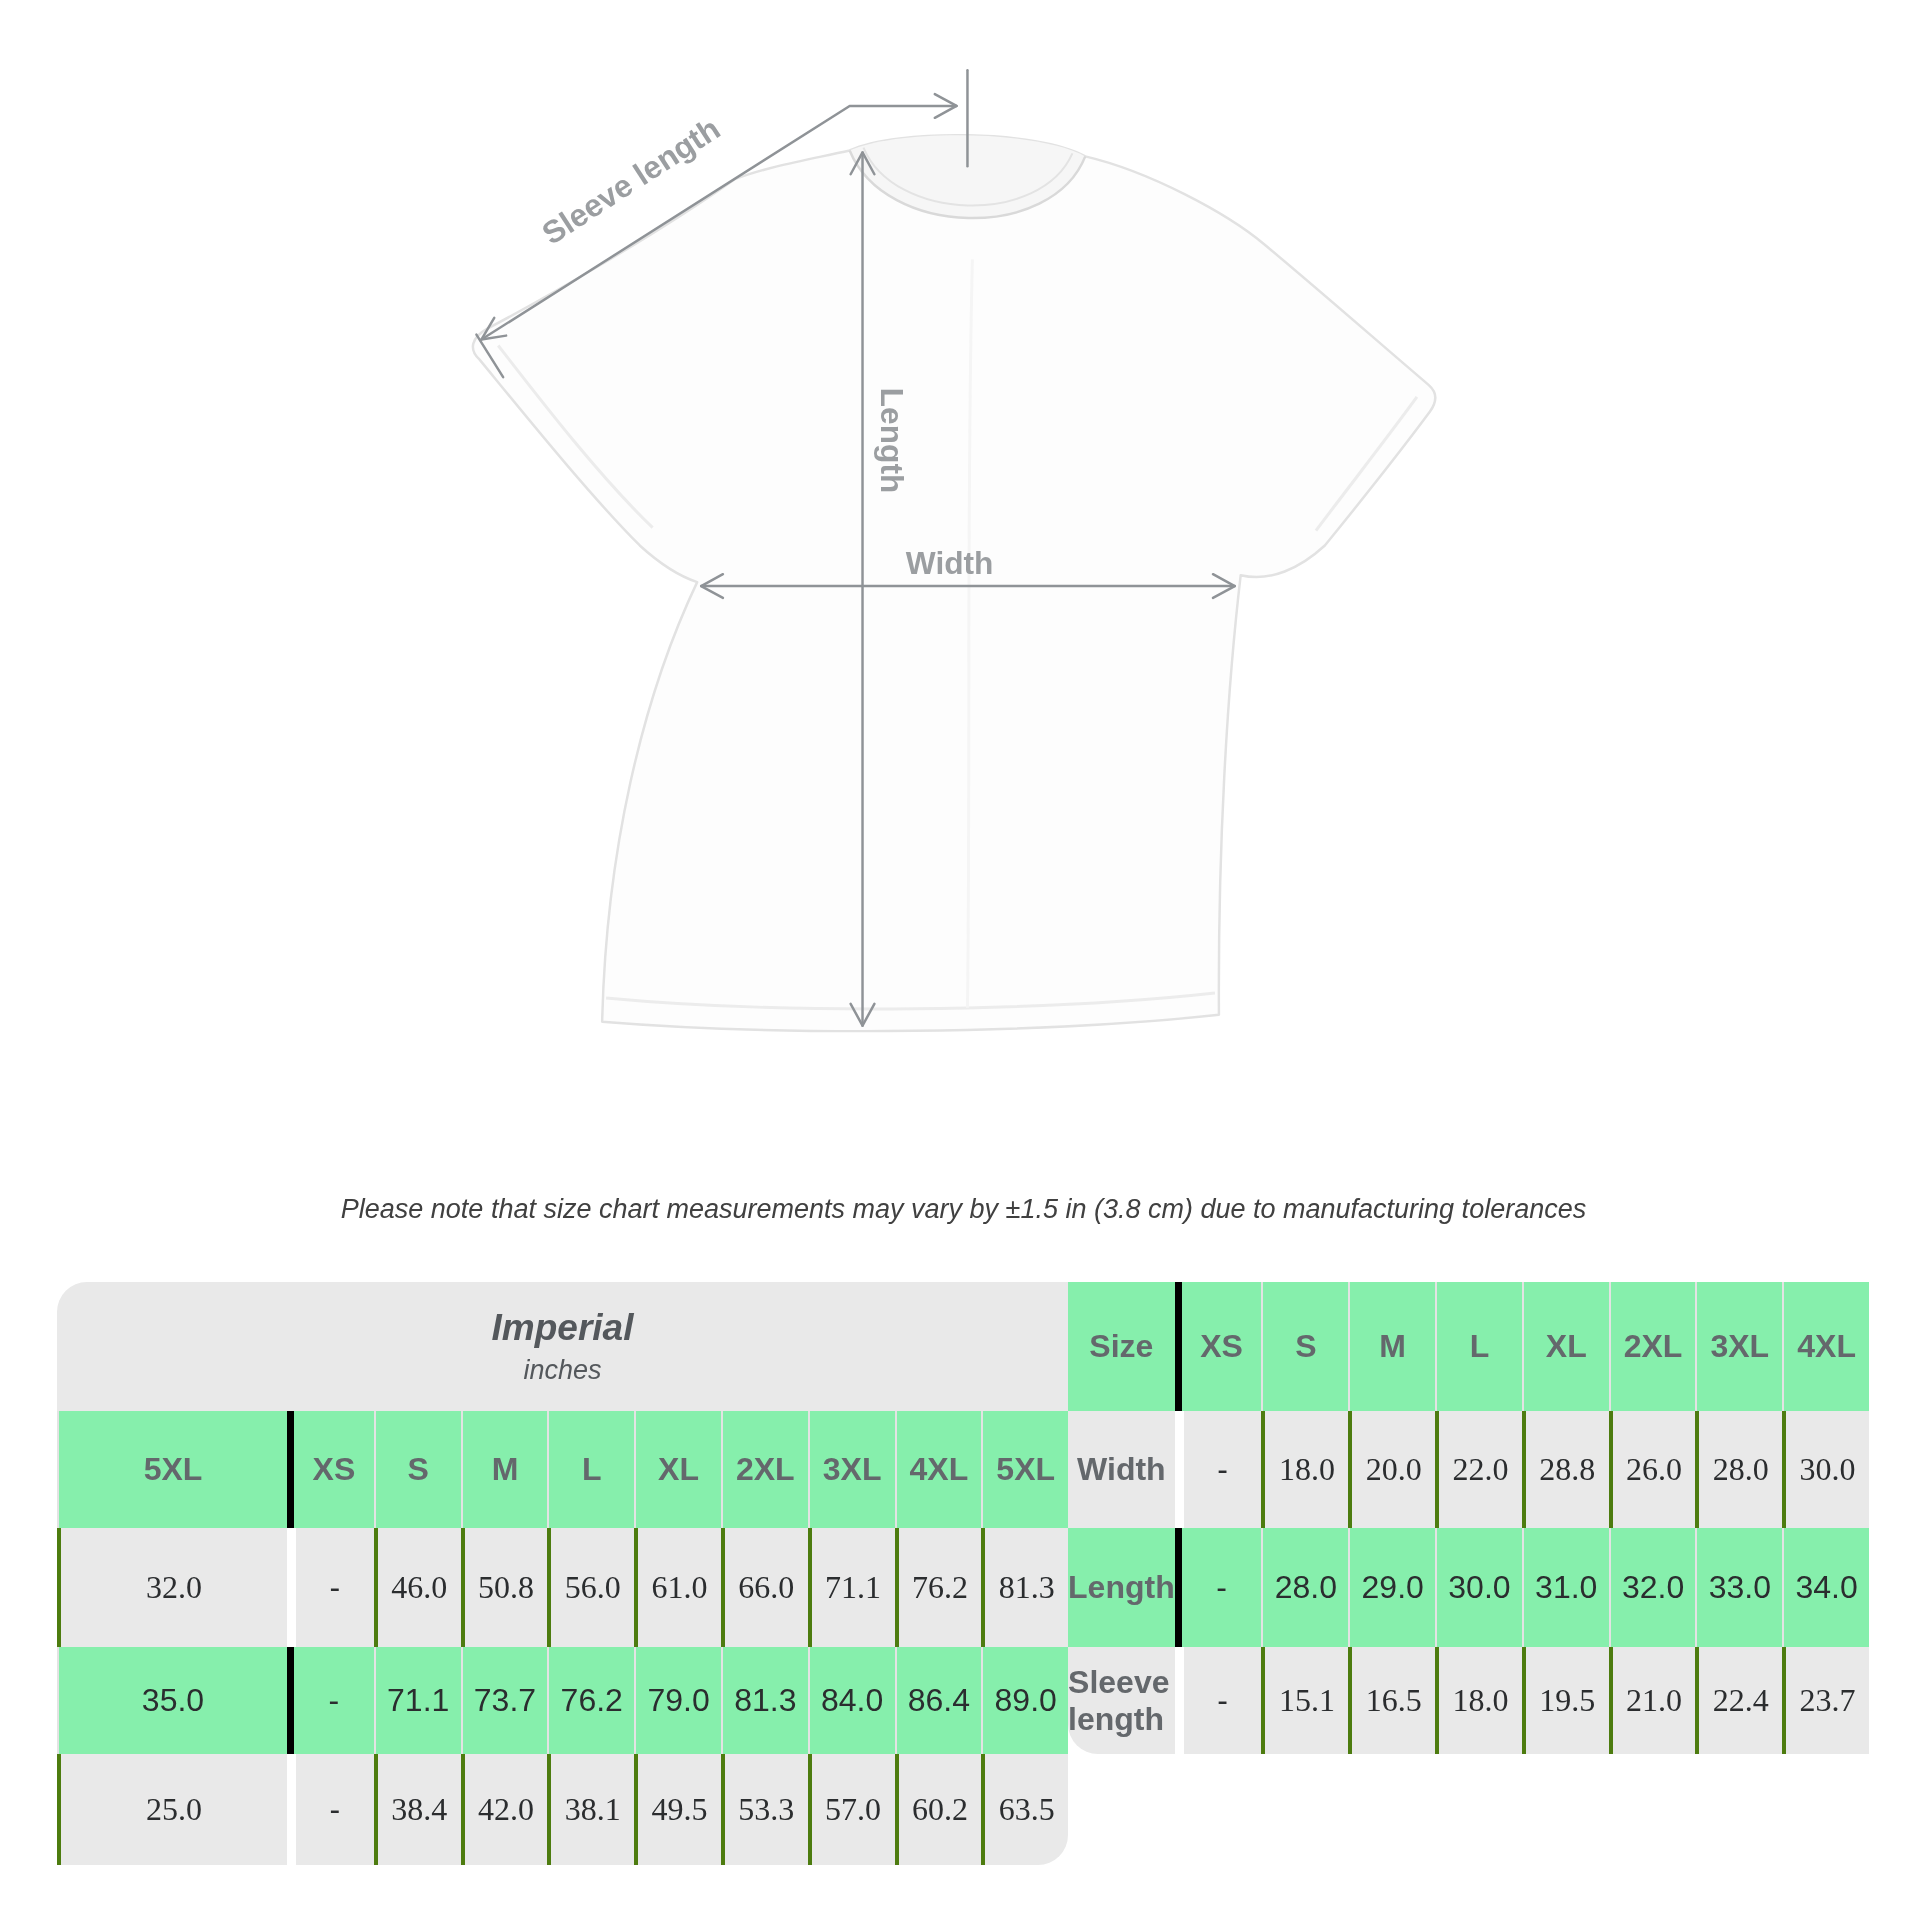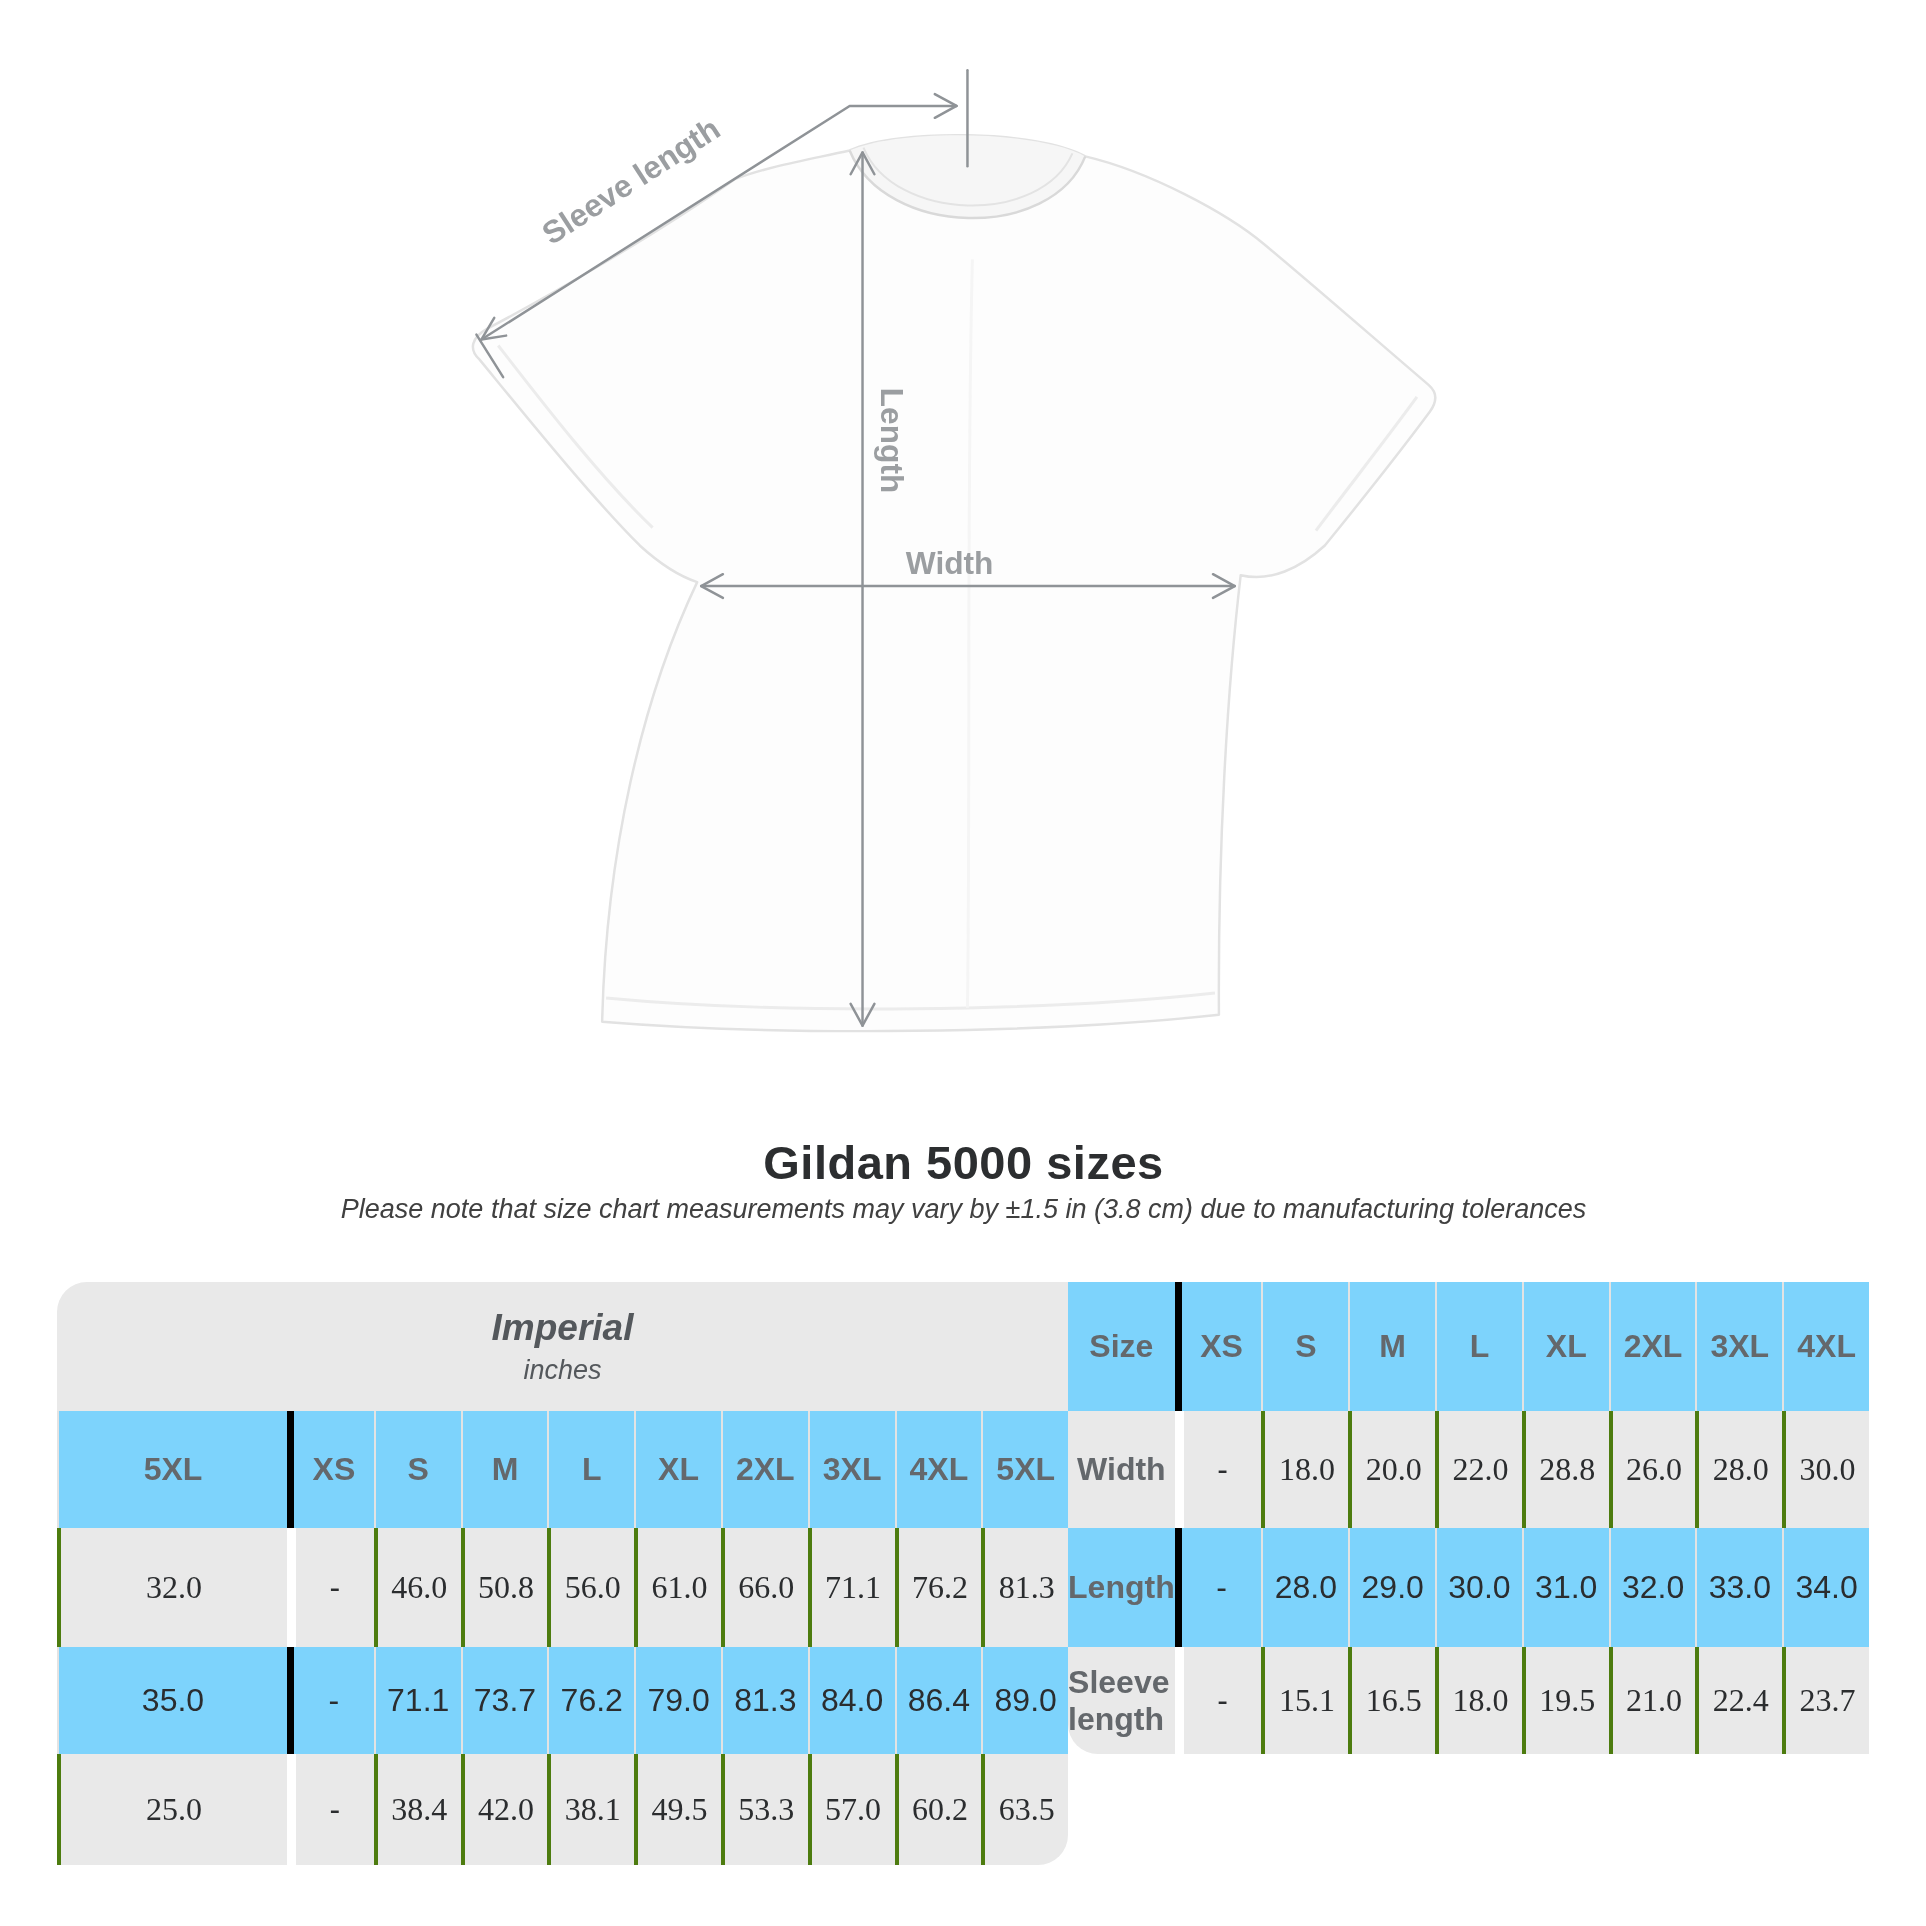--- a/index.html
+++ b/index.html
@@ -13,21 +13,21 @@
                  font-size:27px;font-style:italic;color:#404040;}
   .size-table{position:absolute;left:57px;top:1282px;width:1812px;display:grid;
               grid-template-columns:230px repeat(18,1fr);
               grid-template-rows:129px 117px 119px 107px 111px;}
   .cell{display:flex;align-items:center;justify-content:center;box-sizing:border-box;}
   .row-unit{background:#e9e9e9;flex-direction:column;gap:6px;}
   .unit-imperial{grid-column:1/11;border-top-left-radius:30px;}
   .unit-metric{grid-column:11/20;border-top-right-radius:30px;}
   .unit-name{font-size:37px;font-weight:bold;font-style:italic;color:#54585c;}
   .unit-sub{font-size:27px;font-style:italic;color:#54585c;}
-  .row-white{background:#7dd3fc;}
+  .row-white{background:#86efac;}
   .row-gray{background:#e9e9e9;}
   .row-white.sep-thin{border-left:2px solid #e3e3e3;}
   .row-gray.sep-thin{border-left:4px solid #4d7c0f;font-family:Liberation Serif, serif;}
   .row-gray.sep-wide{border-left:9px solid #ffffff;}
   .row-white.sep-wide{border-left:7px solid #000000;}
   .head-label{font-weight:bold;color:#64686c;font-size:32px;}
   .rlabel{font-weight:bold;color:#64686c;font-size:32px;}
   .val{color:#2b2d2f;font-size:32px;}
   .corner-bl{border-bottom-left-radius:30px;}
   .corner-br{border-bottom-right-radius:30px;}
@@ -76,21 +76,20 @@
       <line x1="708" y1="592" x2="1247" y2="592"></line>
       <path d="M 730 580 L 708 592 L 730 604"></path>
       <path d="M 1225 580 L 1247 592 L 1225 604"></path>
     </g>
 
     <text class="ann-label" x="643" y="192" text-anchor="middle" transform="rotate(-33 643 192)">Sleeve length</text>
     <text class="ann-label" x="890" y="445" text-anchor="middle" transform="rotate(90 890 445)">Length</text>
     <text class="ann-label" x="959" y="580" text-anchor="middle">Width</text>
   </svg>
 
-  <h1 class="page-title">Gildan 5000 sizes</h1>
   <p class="page-subtitle">Please note that size chart measurements may vary by ±1.5 in (3.8 cm) due to manufacturing tolerances</p>
 
   <div class="size-table" id="size-table">
       <div class="cell row-unit unit-imperial">
         <span class="unit-name">Imperial</span>
         <span class="unit-sub">inches</span>
       </div>
       <div class="cell row-white head-label">Size</div>
       <div class="cell row-white head-label sep-wide">XS</div>
       <div class="cell row-white head-label sep-thin">S</div>

